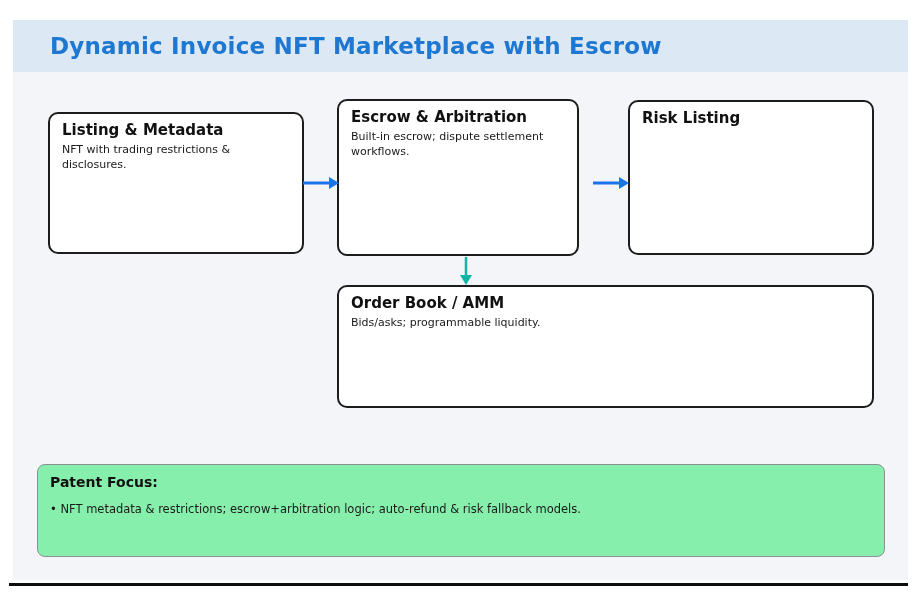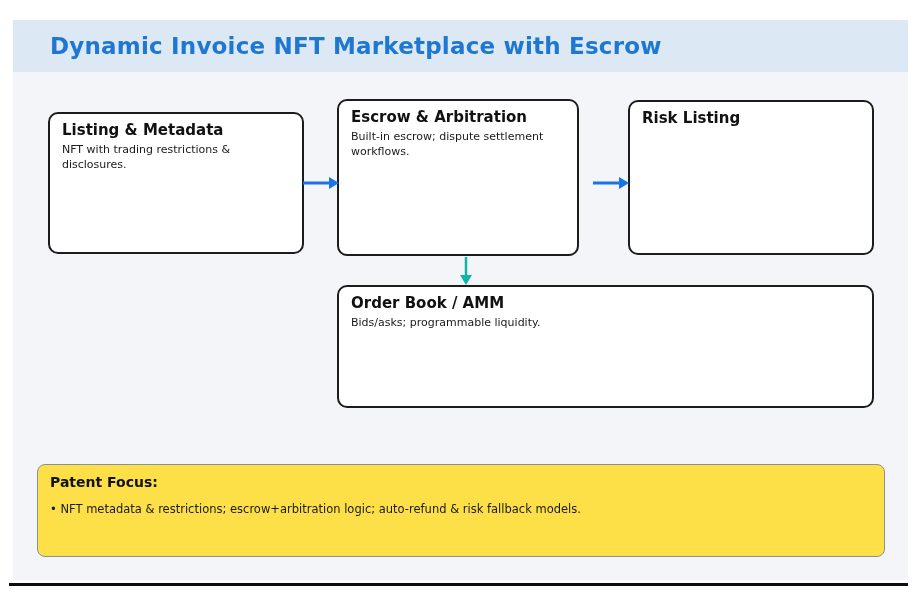--- a/index.html
+++ b/index.html
@@ -54,21 +54,21 @@
     font-size: 11px;
     line-height: 1.35;
     color: #1a1a1a;
   }
   .flowbox .box-body span { display: block; }
   .arrow { position: absolute; }
   .note-box {
     position: absolute;
     left: 37px; top: 464px;
     width: 848px; height: 93px;
-    background: #fde047;
+    background: #86efac;
     border: 1.5px solid #8a909a;
     border-radius: 8px;
     box-sizing: border-box;
   }
   .note-box .note-title {
     margin: 9px 14px 3px 12px;
     font-size: 14px;
     font-weight: bold;
     color: #111111;
   }

